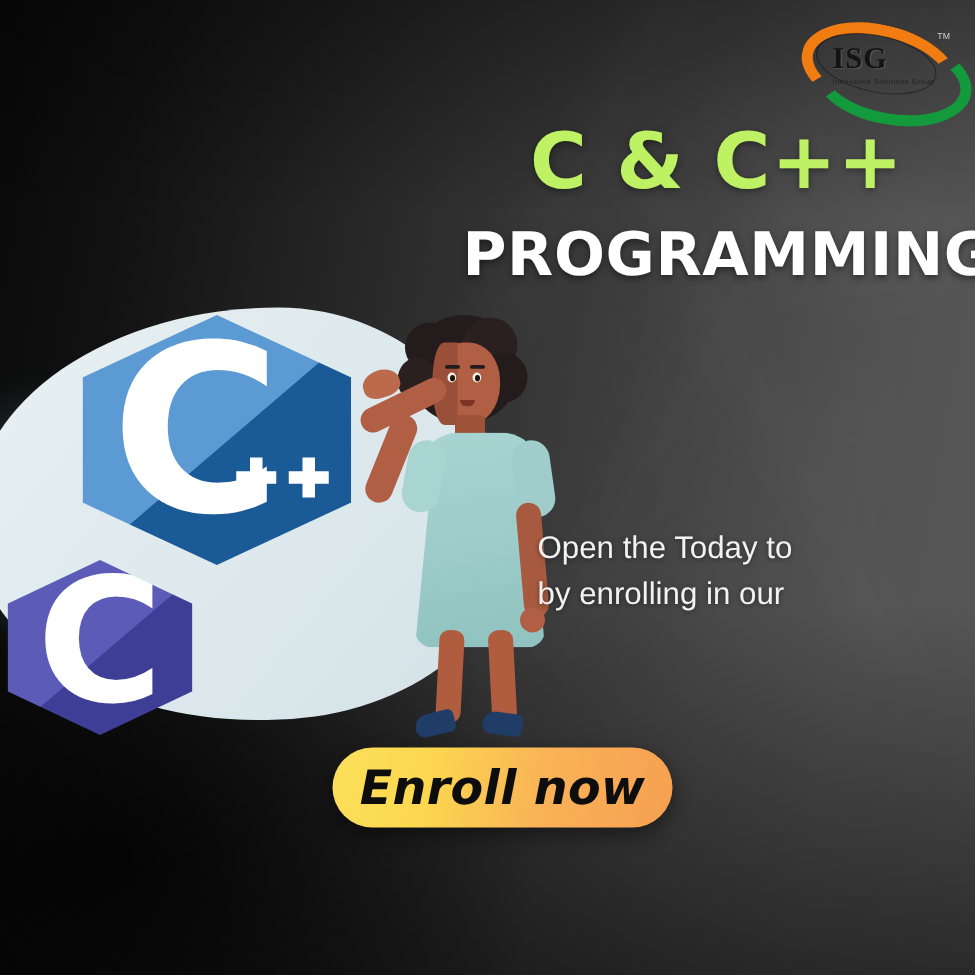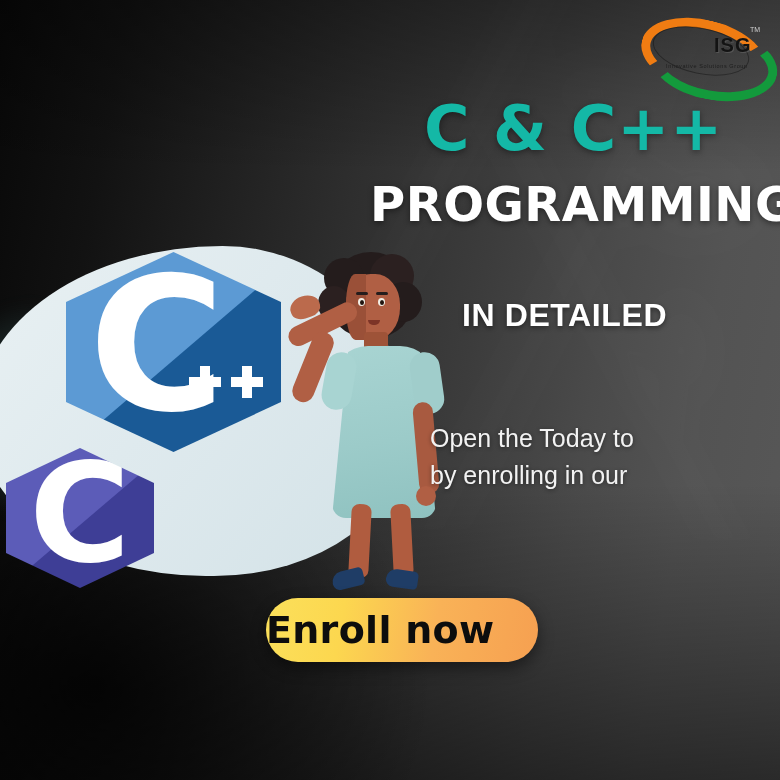--- a/index.html
+++ b/index.html
@@ -251,38 +251,37 @@
     transform: rotate(10deg);
   }
   .isg-ring {
     position: absolute; left: 14px; top: 10px;
     width: 96px; height: 44px; border-radius: 50%;
     border: 1px solid rgba(0,0,0,0.35);
     transform: rotate(12deg);
   }
   .isg-text {
     position: absolute; left: 28px; top: 16px;
-    font-family: Liberation Sans, sans-serif;
-    font-size: 20px; font-weight: bold; color: #131313;
+    font-family: Liberation Serif, serif;
+    font-size: 24px; font-weight: bold; color: #131313;
     letter-spacing: 1px;
     text-shadow: 1px 1px 0 rgba(255,255,255,0.12);
-    margin-left: 48px;
   }
   .isg-tag {
     position: absolute; left: 28px; top: 45px;
     font-size: 5.5px; color: #1d1d1d; letter-spacing: 0.6px;
     white-space: nowrap;
   }
   .isg-tm { position: absolute; right: 2px; top: 8px; font-size: 7px; color: #cfcfcf; }
 
   
   .headline {
     position: absolute; left: 424px; top: 96px;
     font-family: "DejaVu Sans", sans-serif;
-    font-size: 62px; font-weight: bold; color: #14b8a6;
+    font-size: 62px; font-weight: bold; color: #bef264;
     letter-spacing: 1px; line-height: 66px;
     text-shadow: 0 2px 6px rgba(0,0,0,0.4);
   }
   .subhead {
     position: absolute; left: 370px; top: 178px;
     font-family: "DejaVu Sans", sans-serif;
     font-size: 48px; font-weight: bold; color: #ffffff;
     letter-spacing: 0.5px; line-height: 52px;
     text-shadow: 0 2px 6px rgba(0,0,0,0.45);
   }
@@ -299,22 +298,23 @@
     text-shadow: 0 1px 4px rgba(0,0,0,0.45);
   }
 
   
   .cta {
     position: absolute; left: 266px; top: 598px;
     width: 272px; height: 64px;
     border-radius: 34px;
     background: linear-gradient(100deg, #fbe05b 0%, #fcd74f 28%, #f9b257 62%, #f6a051 100%);
     box-shadow: 0 6px 16px rgba(0,0,0,0.45);
-    display: flex; align-items: center; 
+    display: flex; align-items: center; justify-content: center;
     cursor: pointer;
+    font-style: italic;
   }
   .cta-label {
     font-family: "DejaVu Sans", sans-serif;
     font-size: 38px; font-weight: bold; color: #0d0d0d;
     letter-spacing: 0.3px;
   }
 </style>
 </head>
 <body>
 
@@ -378,21 +378,20 @@
     <div class="isg-ring"></div>
     <div class="isg-text">ISG</div>
     <div class="isg-tag">Innovative Solutions Group</div>
     <div class="isg-tm">TM</div>
   </div>
 
   <div class="headline">C &amp; C++</div>
   <div class="subhead">PROGRAMMING</div>
 
   <div class="tagline">
-    <div>IN DETAILED</div>
   </div>
 
   <div class="body-copy">
     <div>Open the Today to</div>
     <div>by enrolling in our</div>
   </div>
 
   <div class="cta">
     <span class="cta-label">Enroll now</span>
   </div>

